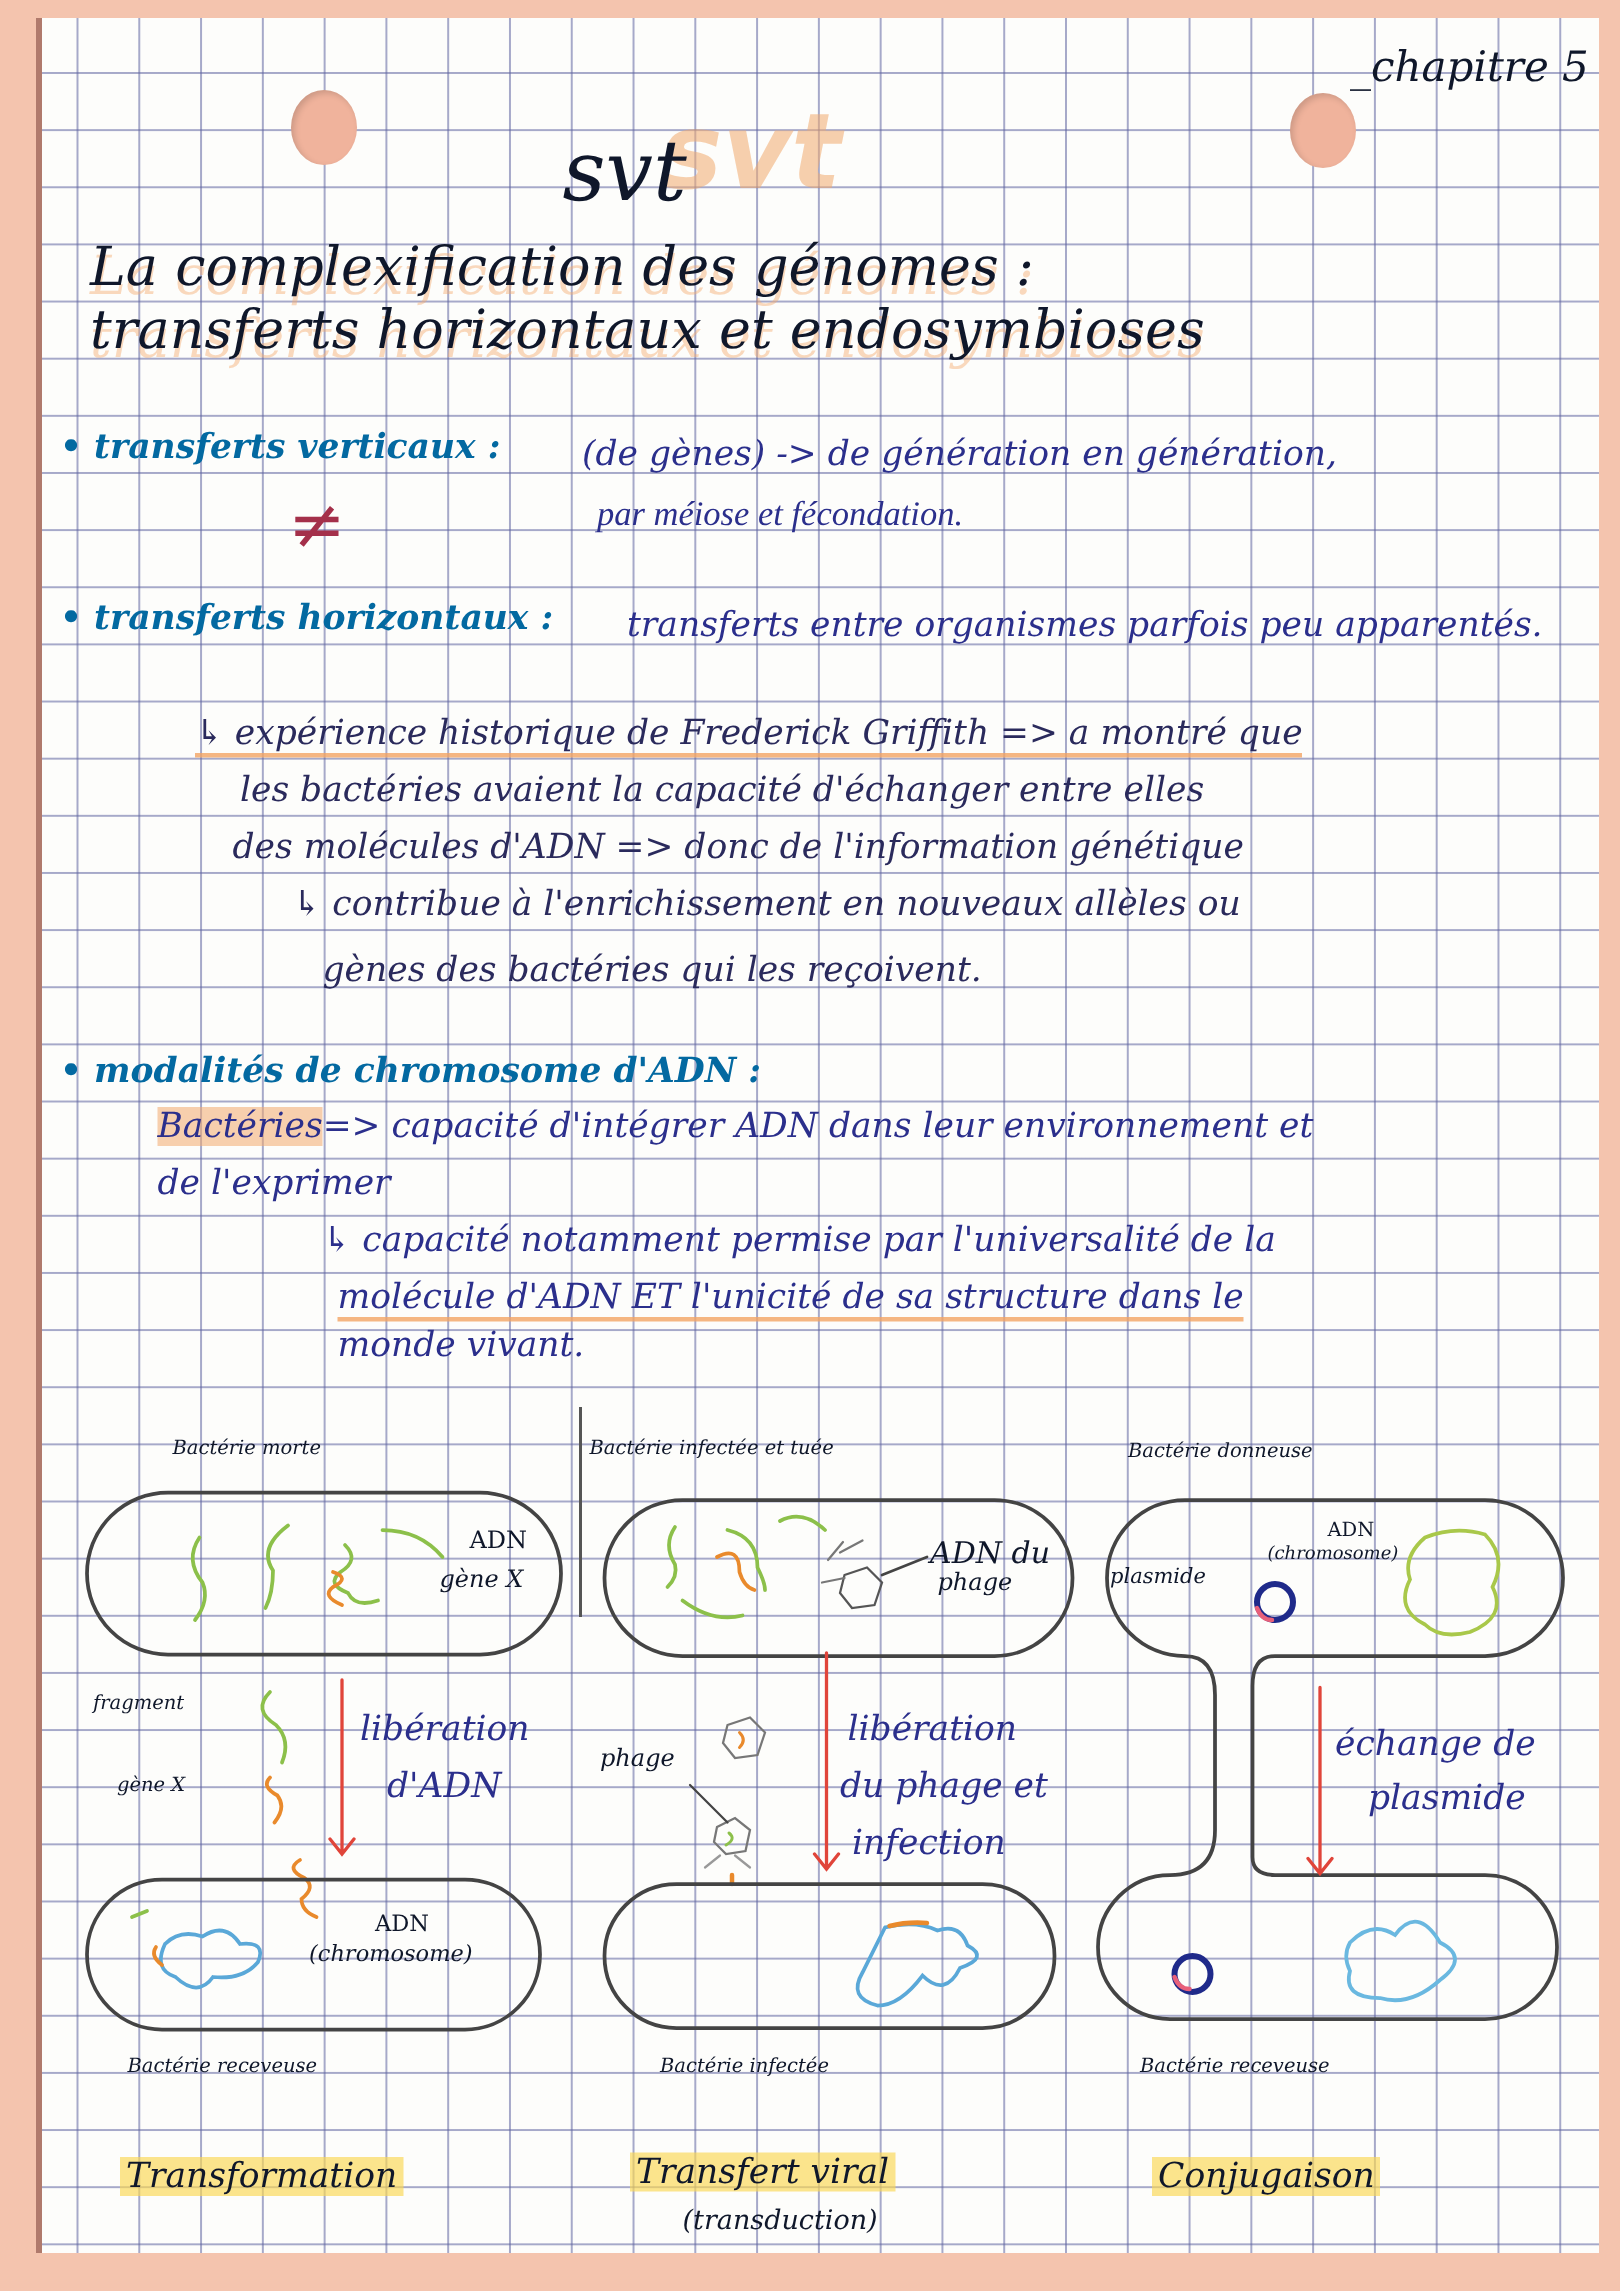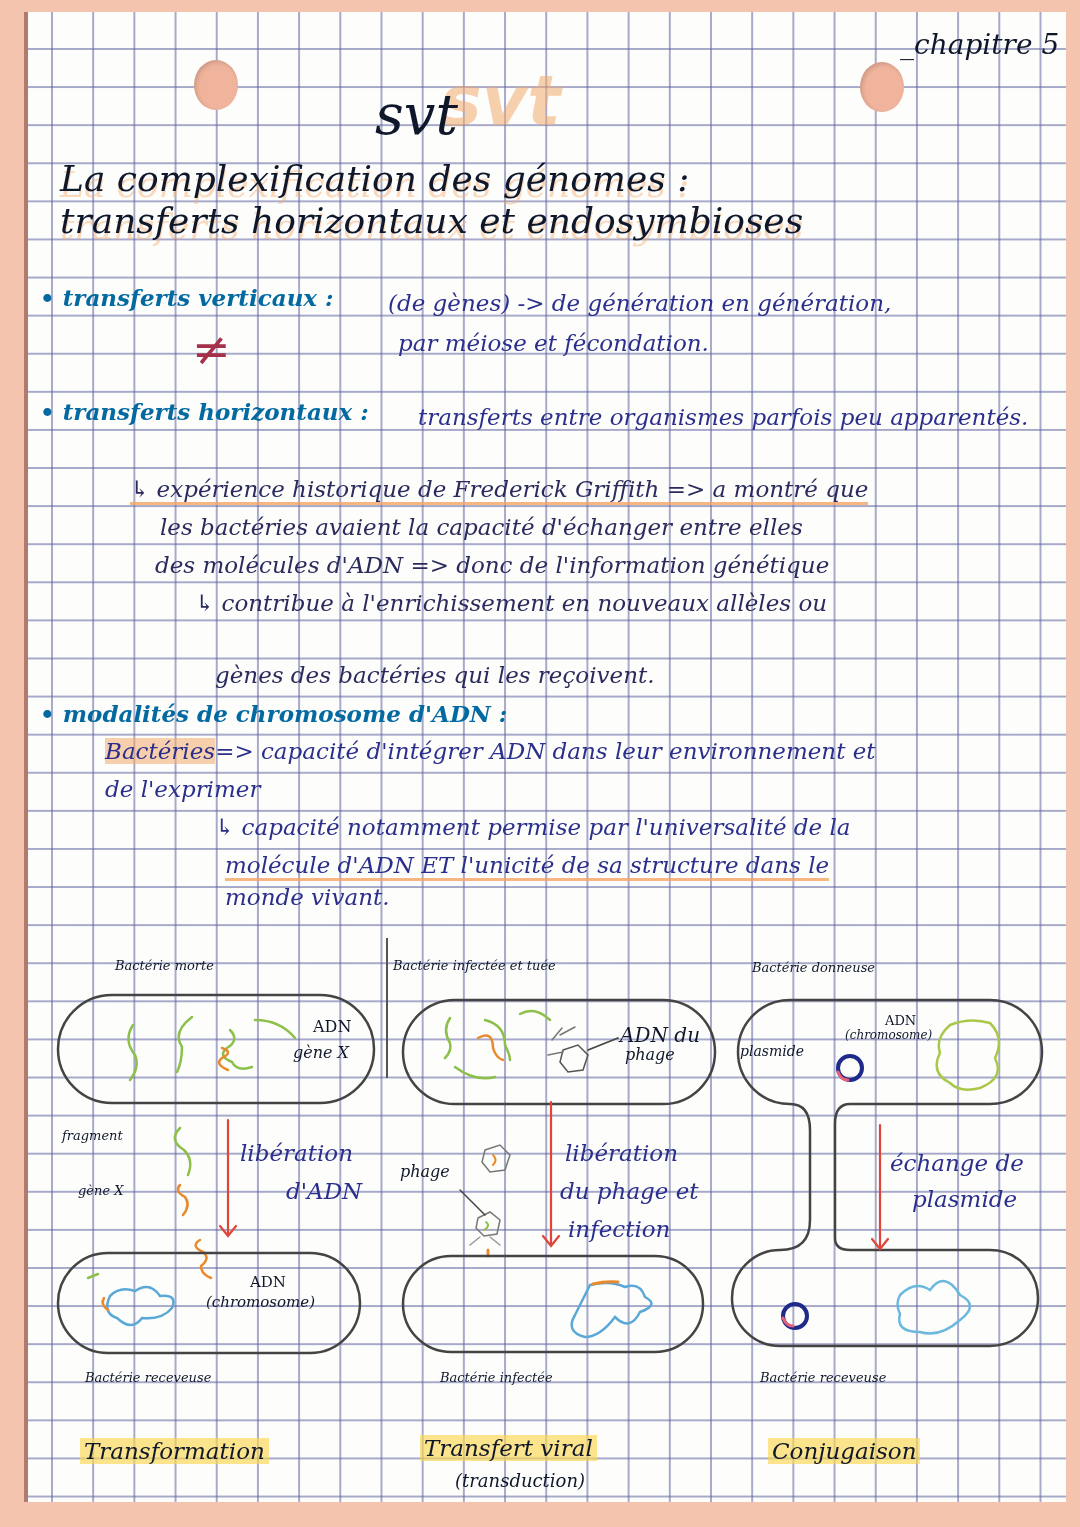--- a/index.html
+++ b/index.html
@@ -50,31 +50,31 @@
 <div class="hole" style="left:860px;top:62px;"></div>
 
 <div class="t black" style="left:900px;top:28px;font-size:28px;">_chapitre 5</div>
 <div class="title-bg" style="left:440px;top:60px;">svt</div>
 <div class="t black" style="left:375px;top:82px;font-size:56px;">svt</div>
 <div class="t black lg" style="left:60px;top:158px;text-shadow:0 6px 0 rgba(243,170,110,0.45);">La complexification des génomes :</div>
 <div class="t black lg" style="left:60px;top:200px;text-shadow:0 6px 0 rgba(243,170,110,0.45);">transferts horizontaux et endosymbioses</div>
 
 <div class="t orange md" style="left:40px;top:284px;">• <span>transferts verticaux :</span></div>
 <div class="t blue md" style="left:388px;top:290px;">(de gènes) -&gt; de génération en génération,</div>
-<div class="t blue md" style="left:398px;top:330px;">par méiose et fécondation.</div>
+<div class="t blue md" style="left:398px;top:330px;font-family:Liberation Serif, serif;">par méiose et fécondation.</div>
 <div class="t" style="left:192px;top:322px;font-size:46px;color:#a4304a;font-style:normal;">≠</div>
 
 <div class="t orange md" style="left:40px;top:398px;">• <span>transferts horizontaux :</span></div>
 <div class="t blue md" style="left:418px;top:404px;">transferts entre organismes parfois peu apparentés.</div>
 
 <div class="t ink md" style="left:130px;top:476px;"><span class="ul-orange">↳ expérience historique de Frederick Griffith =&gt; a montré que</span></div>
 <div class="t ink md" style="left:160px;top:514px;">les bactéries avaient la capacité d'échanger entre elles</div>
 <div class="t ink md" style="left:155px;top:552px;">des molécules d'ADN =&gt; donc de l'information génétique</div>
 <div class="t ink md" style="left:195px;top:590px;">↳ contribue à l'enrichissement en nouveaux allèles ou</div>
-<div class="t ink md" style="left:215px;top:662px;">gènes des bactéries qui les reçoivent.</div>
+<div class="t ink md" style="left:215px;top:634px;">gènes des bactéries qui les reçoivent.</div>
 
 <div class="t orange md" style="left:40px;top:700px;">• <span>modalités de chromosome d'ADN :</span></div>
 <div class="t blue md" style="left:105px;top:738px;"><span class="hl-orange">Bactéries</span><span>=&gt; capacité d'intégrer ADN dans leur environnement et</span></div>
 <div class="t blue md" style="left:105px;top:776px;">de l'exprimer</div>
 <div class="t blue md" style="left:215px;top:814px;"><span>↳ capacité notamment permise par l'universalité de la</span></div>
 <div class="t blue md" style="left:225px;top:852px;"><span class="ul-orange">molécule d'ADN ET l'unicité de sa structure dans le</span></div>
 <div class="t blue md" style="left:225px;top:884px;">monde vivant.</div>
 
 <div class="divider" style="left:386px;top:938px;height:140px;"></div>
 
@@ -134,21 +134,21 @@
     <path d="M880 1125 V1248 M872 1239 l8 10 l8 -10" stroke="#e0453a" stroke-width="2.2"></path>
   </g>
 </svg>
 
 <div class="t black sm" style="left:115px;top:958px;">Bactérie morte</div>
 <div class="t black" style="left:313px;top:1017px;font-size:16px;font-style:normal;">ADN</div>
 <div class="t black" style="left:293px;top:1043px;font-size:16px;">gène X</div>
 <div class="t black sm" style="left:62px;top:1128px;">fragment</div>
 <div class="t black sm" style="left:78px;top:1183px;">gène X</div>
 <div class="t blue md" style="left:240px;top:1140px;">libération</div>
-<div class="t blue md" style="left:258px;top:1178px;margin-left:28px;">d'ADN</div>
+<div class="t blue md" style="left:258px;top:1178px;">d'ADN</div>
 <div class="t black" style="left:250px;top:1273px;font-size:15px;font-style:normal;">ADN</div>
 <div class="t black" style="left:206px;top:1293px;font-size:15px;">(chromosome)</div>
 <div class="t black sm" style="left:85px;top:1370px;">Bactérie receveuse</div>
 <div class="t black md" style="left:80px;top:1438px;"><span class="hl-yellow">Transformation</span></div>
 
 <div class="t black sm" style="left:393px;top:958px;">Bactérie infectée et tuée</div>
 <div class="t black" style="left:620px;top:1023px;font-size:20px;">ADN du</div>
 <div class="t black" style="left:625px;top:1045px;font-size:16px;">phage</div>
 <div class="t black" style="left:400px;top:1162px;font-size:16px;">phage</div>
 <div class="t blue md" style="left:565px;top:1140px;">libération</div>

